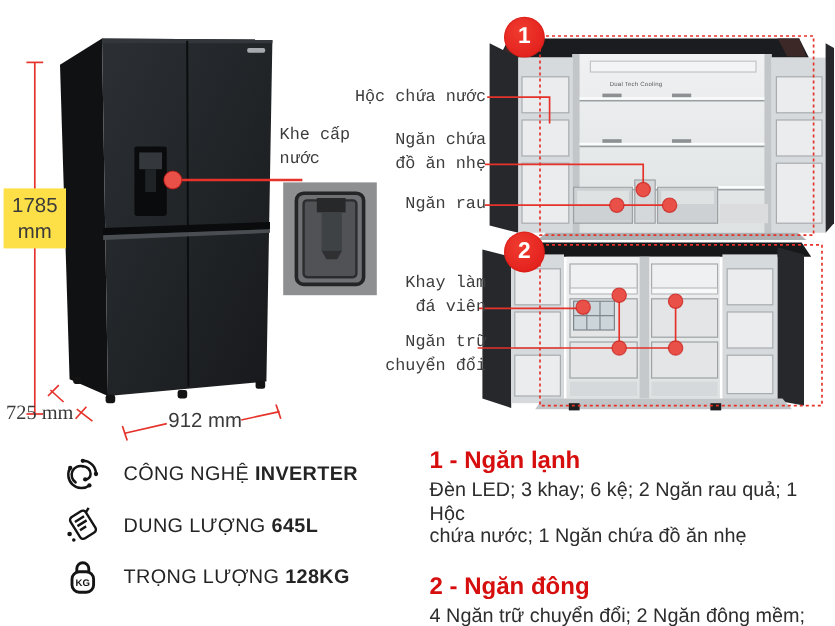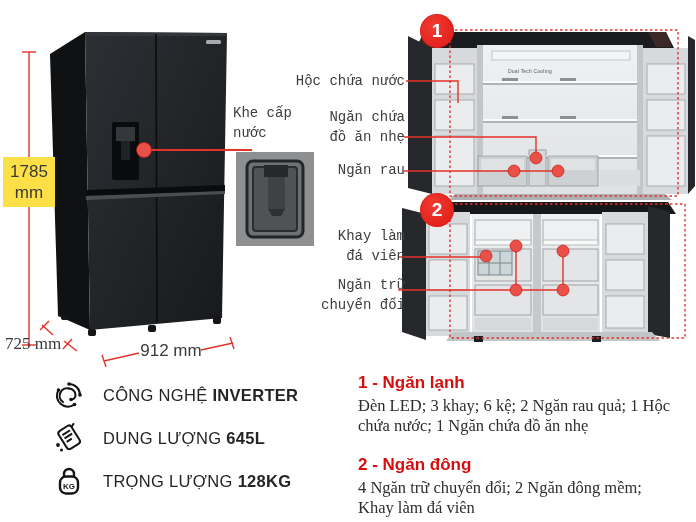--- a/index.html
+++ b/index.html
@@ -36,22 +36,22 @@
   
   .interior-txt{left:498px;top:68px;width:64px;text-align:center;font-size:5px;color:#5a5a5a;letter-spacing:.2px;}
   
   .specs{left:52px;top:378px;width:260px;}
   .spec-row{display:flex;align-items:center;gap:17px;margin-bottom:9px;height:34px;}
   .spec-icon{width:34px;height:34px;flex:0 0 34px;}
   .spec-text{font-size:16.5px;letter-spacing:.3px;color:#242424;white-space:nowrap;}
   .spec-text b{margin-left:5px;}
   
   .desc{left:358px;top:373px;width:322px;}
-  .desc h3{margin:0 0 3px 0;font-size:17px;color:var(--c-red_dark);}
-  .desc p{margin:0 0 20px 0;font-size:16.5px;line-height:19.5px;color:var(--c-body_text);font-family:Liberation Serif, serif;}
+  .desc h3{margin:0 0 3px 0;font-size:20px;color:var(--c-red_dark);}
+  .desc p{margin:0 0 20px 0;font-size:16.5px;line-height:19.5px;color:var(--c-body_text);}
 </style>
 </head>
 <body>
 
 <div class="canvas">
 
   <svg class="layer" viewBox="0 0 696 522" aria-hidden="true">
     <defs>
       <linearGradient id="doorGrad" x1="0" y1="0" x2="1" y2="1">
         <stop offset="0" stop-color="#2c2f33"></stop>

